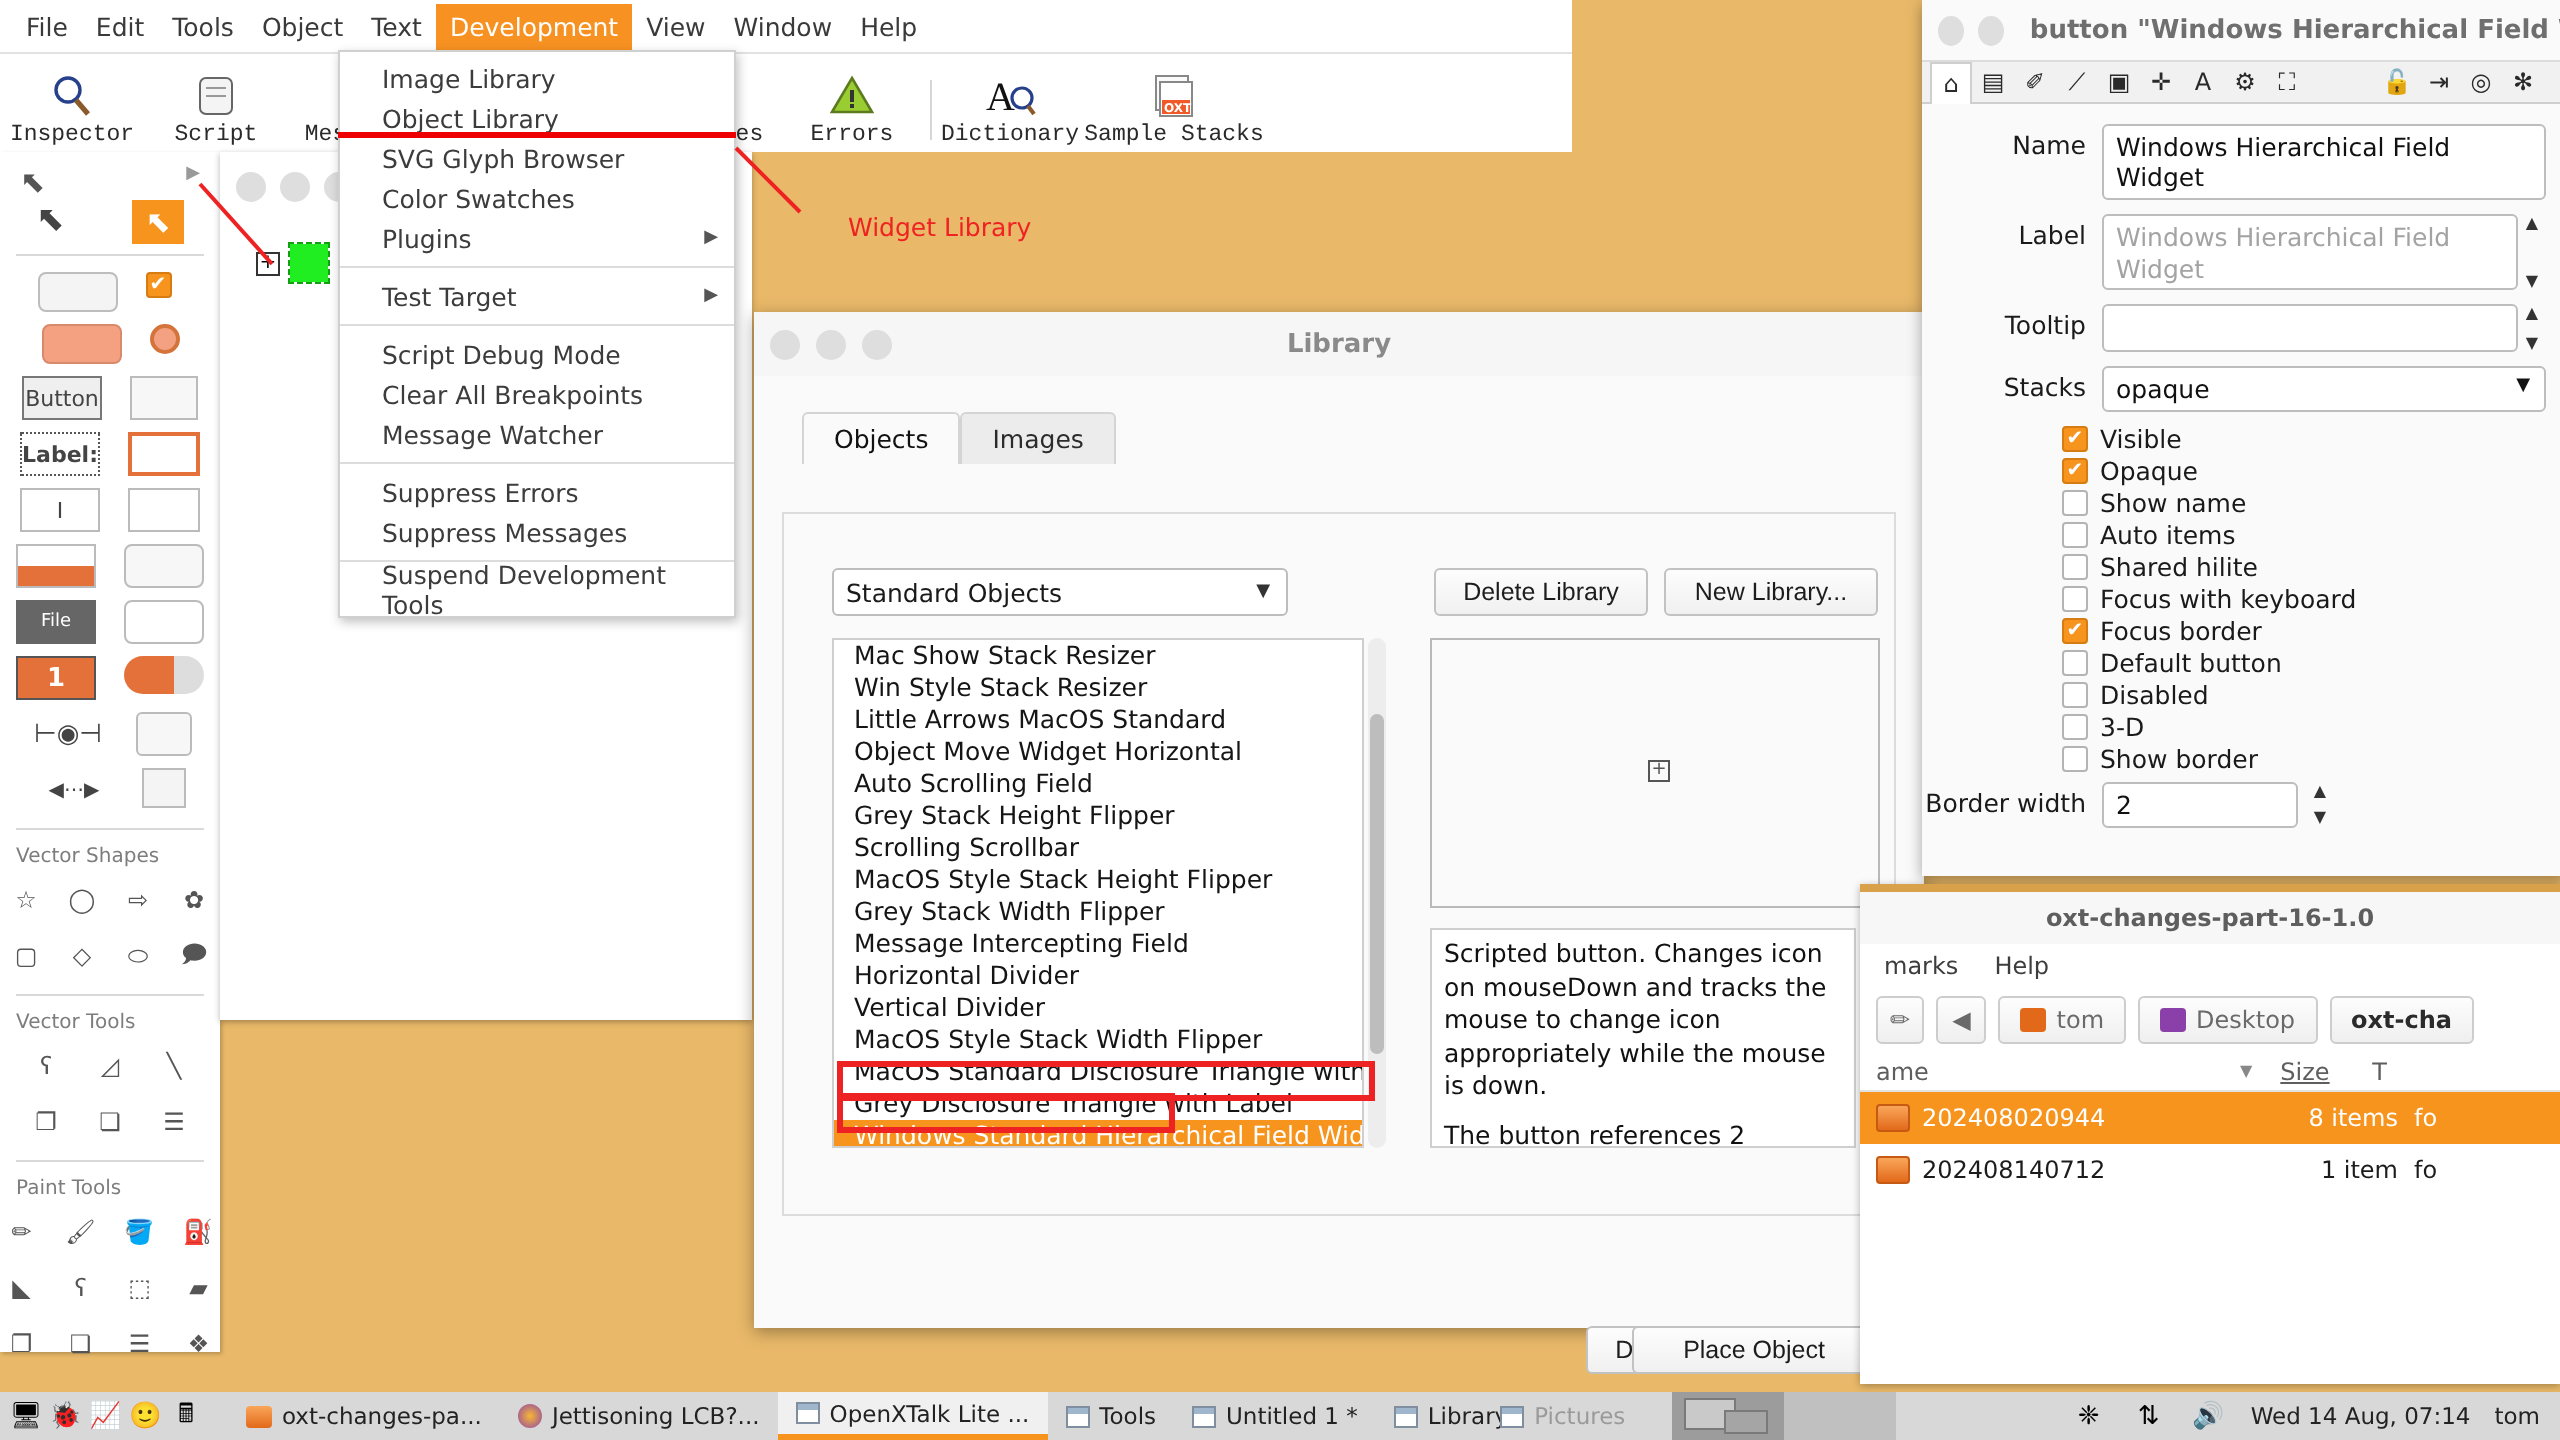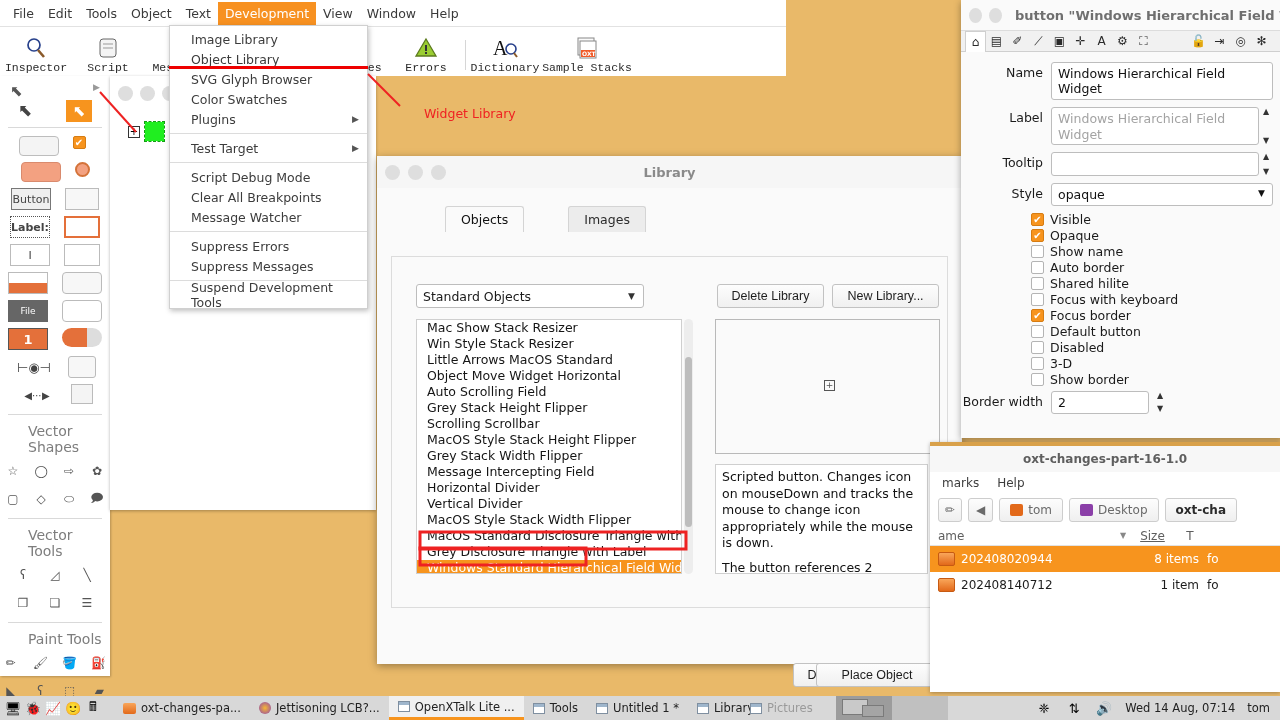--- a/index.html
+++ b/index.html
@@ -26,21 +26,21 @@
   #toolbar { height:50px; display:flex; align-items:flex-end; background:#fff; border-top:1px solid #e2e2e2;}
   .tb-btn { width:72px; height:48px; display:flex; flex-direction:column; align-items:center; justify-content:flex-end; padding-bottom:2px; }
   .tb-btn .lbl { font-size:11.5px; color:#2a2a2a;font-family:Liberation Mono, monospace; }
   .tb-sep { width:1px; height:30px; background:#d6d6d6; margin:0 3px 6px 3px; }
   .ico { height:26px; display:flex; align-items:center; justify-content:center; }
 
   
   #tool-palette { position:absolute; left:0; top:76px; width:110px; height:600px; background:#ffffff; box-shadow:1px 1px 2px rgba(0,0,0,.22); }
   .pal-row { display:flex; justify-content:center; gap:14px; padding:3px 0; }
   .pal-sep { height:1px; background:#d9d9d9; margin:5px 8px; }
-  .pal-hdr { font-size:14px; color:#7d7d7d; padding:3px 0 2px 8px;margin-left:20px; }
+  .pal-hdr { font-size:10px; color:#7d7d7d; padding:3px 0 2px 8px; }
   .swatch { width:40px; height:20px; border:1px solid #bdbdbd; border-radius:4px; background:#f4f4f4; }
   .swatch.orange { background:#f3a181; border-color:#d98a6d; }
   .ptool { width:40px; height:22px; display:flex; align-items:center; justify-content:center; font-size:13px; color:#444; }
   .vshape { width:22px; height:22px; display:flex; align-items:center; justify-content:center; color:#555; }
 
   
   #stack-win { position:absolute; left:110px; top:76px; width:266px; height:434px; background:#ffffff; box-shadow:0 1px 3px rgba(0,0,0,.3); }
   #stack-title { height:34px; display:flex; align-items:center; padding-left:8px; gap:7px; }
   .dot { width:15px; height:15px; border-radius:50%; background:#dedede; }
 
@@ -55,21 +55,21 @@
   #red-underline { position:absolute; left:169px; top:66px; width:199px; height:3px; background:#ee0000; }
   .ann-text { position:absolute; color:#ef2222; font-size:12.5px; }
   svg.annot { position:absolute; left:0; top:0; width:1280px; height:720px; pointer-events:none; }
 
   
   #library { position:absolute; left:377px; top:156px; width:585px; height:508px; background:#fbfbfb; box-shadow:0 2px 8px rgba(0,0,0,.35); }
   #lib-title { height:32px; display:flex; align-items:center; padding-left:8px; gap:8px; position:relative; background:#f6f6f6;}
   #lib-title .t { position:absolute; left:0; right:0; text-align:center; font-size:13px; font-weight:bold; color:#8a8a8a; }
   #lib-body { position:absolute; left:0; right:0; top:32px; bottom:0; background:#fafafa; }
   .tabs { display:flex; padding-left:24px; margin-top:18px; }
-  .tab { padding:5px 15px; font-size:12.5px; color:#2c2c2c; border:1px solid #d4d4d4; border-bottom:none; background:#ececec; border-radius:3px 3px 0 0;margin-left:44px; }
+  .tab { padding:5px 15px; font-size:12.5px; color:#2c2c2c; border:1px solid #d4d4d4; border-bottom:none; background:#ececec; border-radius:3px 3px 0 0; }
   .tab.sel { background:#fafafa; color:#111; }
   .tabpanel { position:absolute; left:14px; right:14px; top:68px; bottom:56px; border:1px solid #dcdcdc; background:#fafafa; }
   .combo { width:228px; height:24px; border:1px solid #bdbdbd; border-radius:3px; background:#fff; display:flex; align-items:center; padding:0 6px; font-size:12.5px; color:#1a1a1a; position:relative; }
   .combo .caret { position:absolute; right:8px; font-size:9px; color:#333; }
   .btn { border:1px solid #c2c2c2; border-radius:3px; background:linear-gradient(#fdfdfd,#f0f0f0); font-size:12.5px; color:#1d1d1d; padding:4px 10px; white-space:nowrap; }
   .listbox { position:absolute; border:1px solid #cfcfcf; background:#fff; overflow:hidden; }
   .lrow { height:16px; line-height:16px; font-size:12.5px; color:#151515; padding-left:10px; white-space:nowrap; }
   .lrow.sel { background:#f7941e; color:#fff; }
   .sbar { position:absolute; width:9px; background:#ededed; border-radius:5px; }
   .sthumb { position:absolute; width:7px; left:1px; background:#bdbdbd; border-radius:4px; }
@@ -497,42 +497,42 @@
     </div>
     <div class="frow">
       <div class="flabel">Tooltip</div>
       <div class="finput" style="height:24px;"></div>
       <div class="spin" style="height:24px;">
           <i>▲</i>
           <i>▼</i>
         </div>
     </div>
     <div class="frow">
-      <div class="flabel">Style</div>
+      <div class="flabel">Stacks</div>
       <div class="finput" style="position:relative;">
         <span>opaque</span>
         <span style="position:absolute;right:7px;top:4px;font-size:9px;">▼</span>
       </div>
     </div>
     <div style="margin-top:6px;">
         <div class="cbrow">
           <span class="cb on">✔</span>
           <span class="cbl">Visible</span>
         </div>
         <div class="cbrow">
           <span class="cb on">✔</span>
           <span class="cbl">Opaque</span>
         </div>
         <div class="cbrow">
           <span class="cb"></span>
           <span class="cbl">Show name</span>
         </div>
         <div class="cbrow">
           <span class="cb"></span>
-          <span class="cbl">Auto border</span>
+          <span class="cbl">Auto items</span>
         </div>
         <div class="cbrow">
           <span class="cb"></span>
           <span class="cbl">Shared hilite</span>
         </div>
         <div class="cbrow">
           <span class="cb"></span>
           <span class="cbl">Focus with keyboard</span>
         </div>
         <div class="cbrow">

